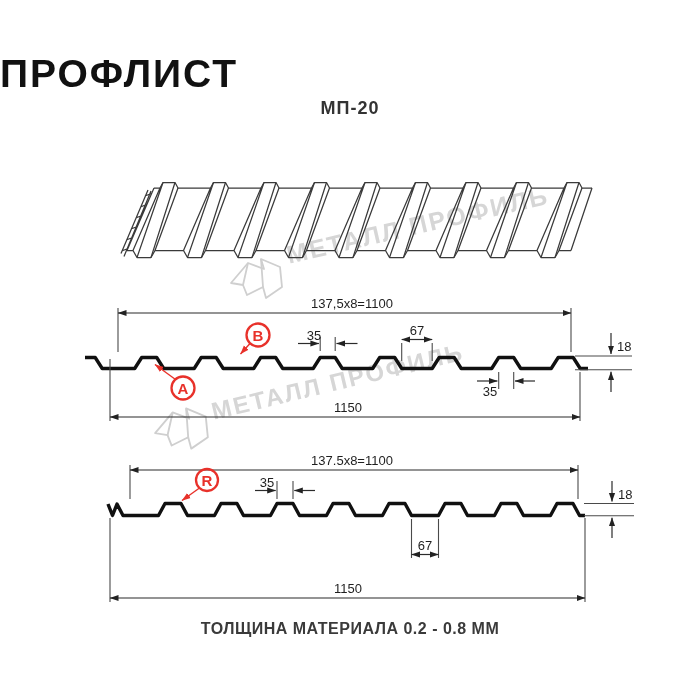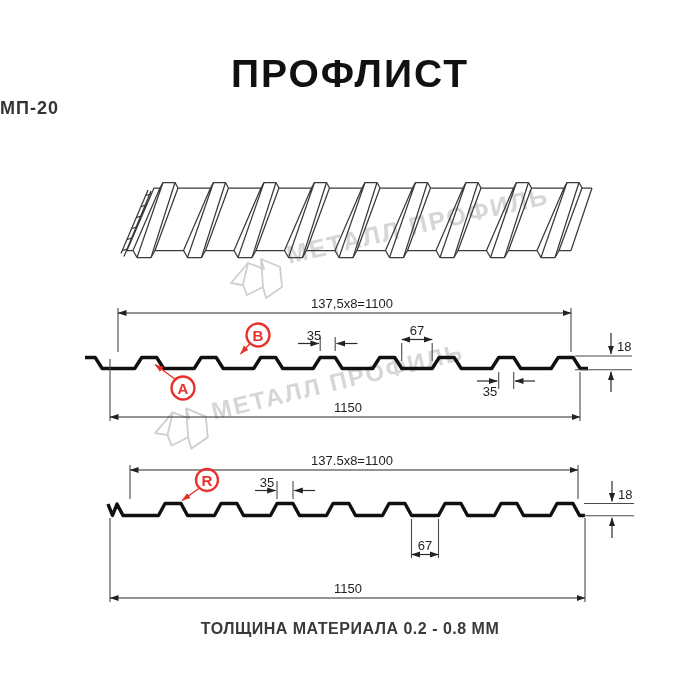--- a/index.html
+++ b/index.html
@@ -1,20 +1,20 @@
 <!DOCTYPE html>
 <html style="--red: #e8312a; --wm: #d6d6d6;"><head>
 <meta charset="utf-8">
 <style>
   html,body{margin:0;padding:0;background:#ffffff;}
   .stage{position:relative;width:700px;height:700px;background:#fff;overflow:hidden;
          font-family:"Liberation Sans","DejaVu Sans",sans-serif;}
-  .title{position:absolute;left:0;top:52px;width:700px;text-align:center;
+  .title{position:absolute;left:0;top:52px;width:700px;
          font-size:39px;font-weight:bold;letter-spacing:2px;color:#111;z-index:3;}
-  .subtitle{position:absolute;left:0;top:98px;width:700px;text-align:left;
+  .subtitle{position:absolute;left:0;top:98px;width:700px;text-align:center;
          font-size:18px;font-weight:bold;letter-spacing:1px;color:#333;z-index:3;}
   .footer{position:absolute;left:0;top:620px;width:700px;text-align:center;
          font-size:16px;font-weight:bold;letter-spacing:.5px;color:#3a3a3a;z-index:3;}
   .wm-text{position:absolute;z-index:0;font-weight:bold;color:var(--wm,#d6d6d6);
          white-space:nowrap;transform-origin:left center;letter-spacing:2px;}
   .wm1{left:287px;top:241px;font-size:25px;transform:rotate(-13deg);}
   .wm2{left:212px;top:398px;font-size:24px;transform:rotate(-13.5deg);}
   .wm-logo{position:absolute;z-index:0;}
   svg#cad{position:absolute;left:0;top:0;z-index:1;}
   .thin{stroke:#4a4a4a;stroke-width:1.1;fill:none;}

